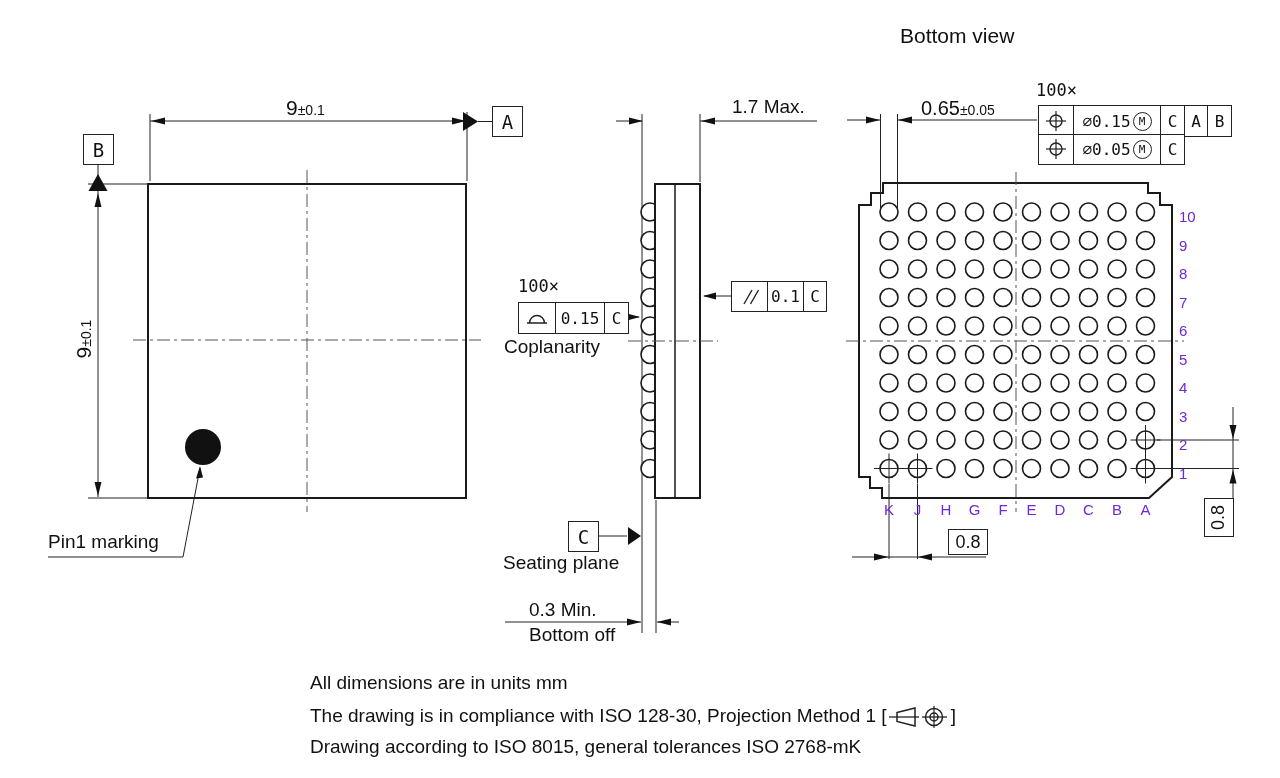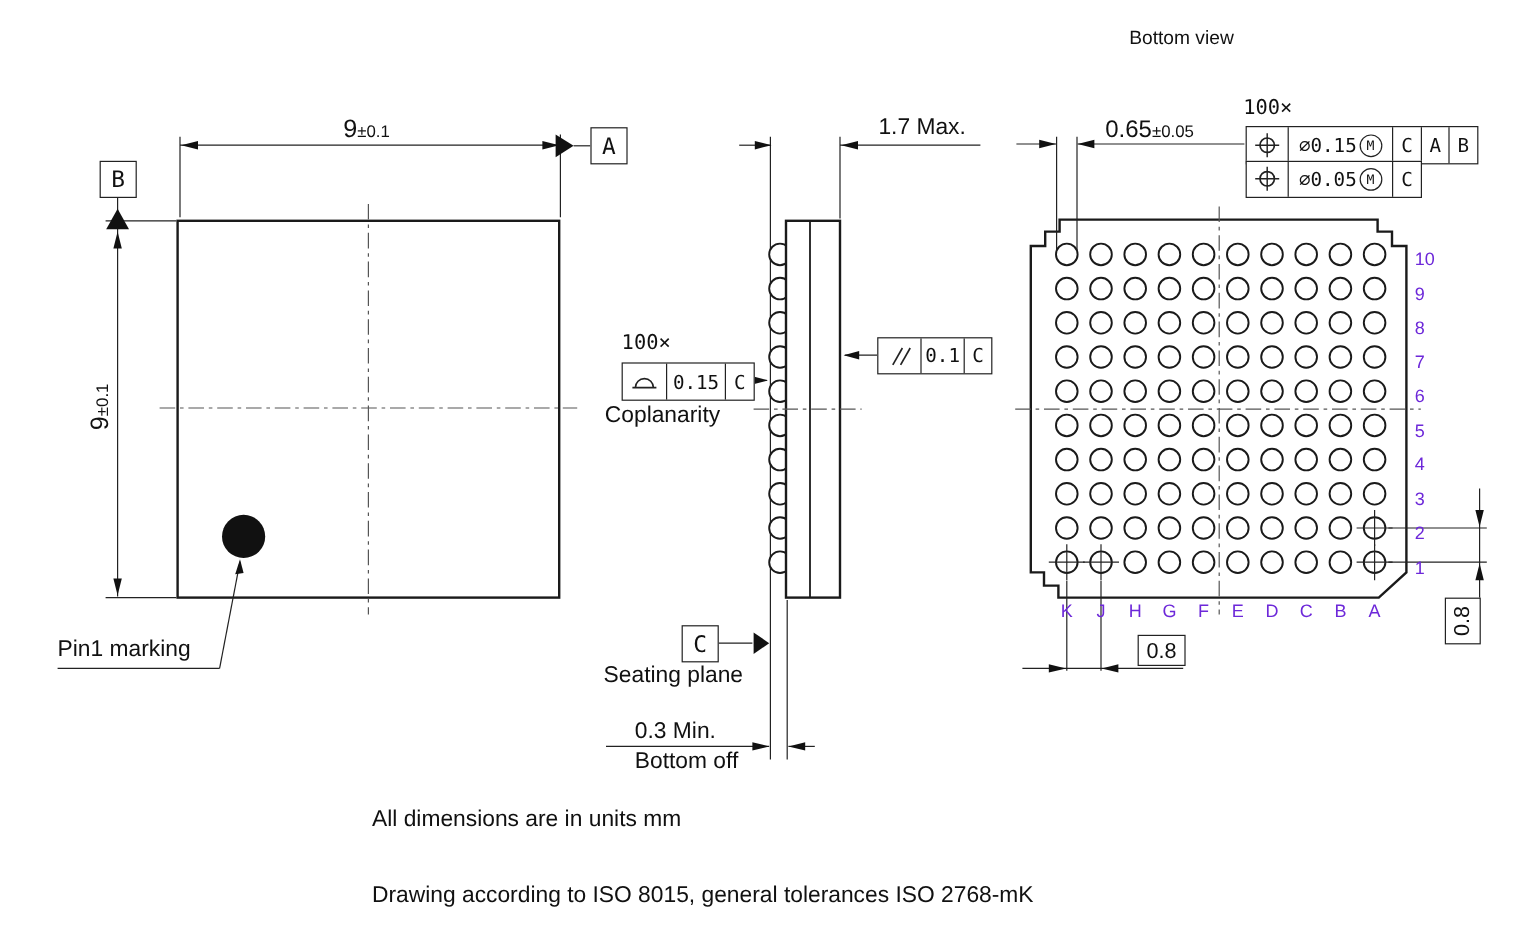--- a/index.html
+++ b/index.html
@@ -277,21 +277,21 @@
     </div>
     <div class="cell" style="width:29px">0.1</div>
     <div class="cell" style="width:16px">C</div>
   </div>
 
   <div class="datum" style="left:568px;top:521px">C</div>
   <div class="t" style="left:503px;top:552px">Seating plane</div>
   <div class="t" style="left:529px;top:599px">0.3 Min.</div>
   <div class="t" style="left:529px;top:624px">Bottom off</div>
 
-  <div class="t" style="left:941px;top:24px;font-size:16px">Bottom view</div>
+  <div class="t" style="left:900px;top:24px;font-size:21px">Bottom view</div>
   <div class="t" style="left:921px;top:97px">
     <span class="bigd">0.65</span><span class="tol">±0.05</span>
   </div>
   <div class="t mono" style="left:1036px;top:81px;font-size:17px">100×</div>
 
   <div class="fcf" style="left:1038px;top:105px;height:30px">
     <div class="cell" style="width:28px">
       <svg width="22" height="24" style="position:static">
         <circle cx="11" cy="12" r="6" fill="none" stroke="#222" stroke-width="1.4"></circle>
         <line x1="11" y1="2" x2="11" y2="22" stroke="#222" stroke-width="1.2"></line>
@@ -320,20 +320,28 @@
     </div>
     <div class="cell" style="width:17px">C</div>
   </div>
 
   <div class="box08" style="left:948px;top:529px;width:38px;height:24px">0.8</div>
   <div class="box08 rotbox" style="left:1204px;top:498px;width:28px;height:37px">
     <span>0.8</span>
   </div>
 
   <div class="t notes-line" style="left:310px;top:672px">All dimensions are in units mm</div>
+  <div class="t notes-line" style="left:310px;top:704px"><span>The drawing is in compliance with ISO 128-30, Projection Method 1 [</span><svg width="60" height="26" style="position:static">
+        <line x1="0" y1="13" x2="30" y2="13" stroke="#222" stroke-width="1.3"></line>
+        <path d="M8,8.5 L26,4 L26,22 L8,17.5 Z" fill="none" stroke="#222" stroke-width="1.5"></path>
+        <line x1="33" y1="13" x2="58" y2="13" stroke="#222" stroke-width="1.3"></line>
+        <line x1="45" y1="2" x2="45" y2="24" stroke="#222" stroke-width="1.2"></line>
+        <circle cx="45" cy="13" r="8.5" fill="none" stroke="#222" stroke-width="1.5"></circle>
+        <circle cx="45" cy="13" r="4" fill="none" stroke="#222" stroke-width="1.5"></circle>
+      </svg><span>]</span></div>
   <div class="t notes-line" style="left:310px;top:736px">Drawing according to ISO 8015, general tolerances ISO 2768-mK</div>
 
 <div class="lbl rowlbl" style="top: 209px;">10</div>
     <div class="lbl rowlbl" style="top: 237.5px;">9</div>
     <div class="lbl rowlbl" style="top: 266px;">8</div>
     <div class="lbl rowlbl" style="top: 294.5px;">7</div>
     <div class="lbl rowlbl" style="top: 323px;">6</div>
     <div class="lbl rowlbl" style="top: 351.5px;">5</div>
     <div class="lbl rowlbl" style="top: 380px;">4</div>
     <div class="lbl rowlbl" style="top: 408.5px;">3</div>

